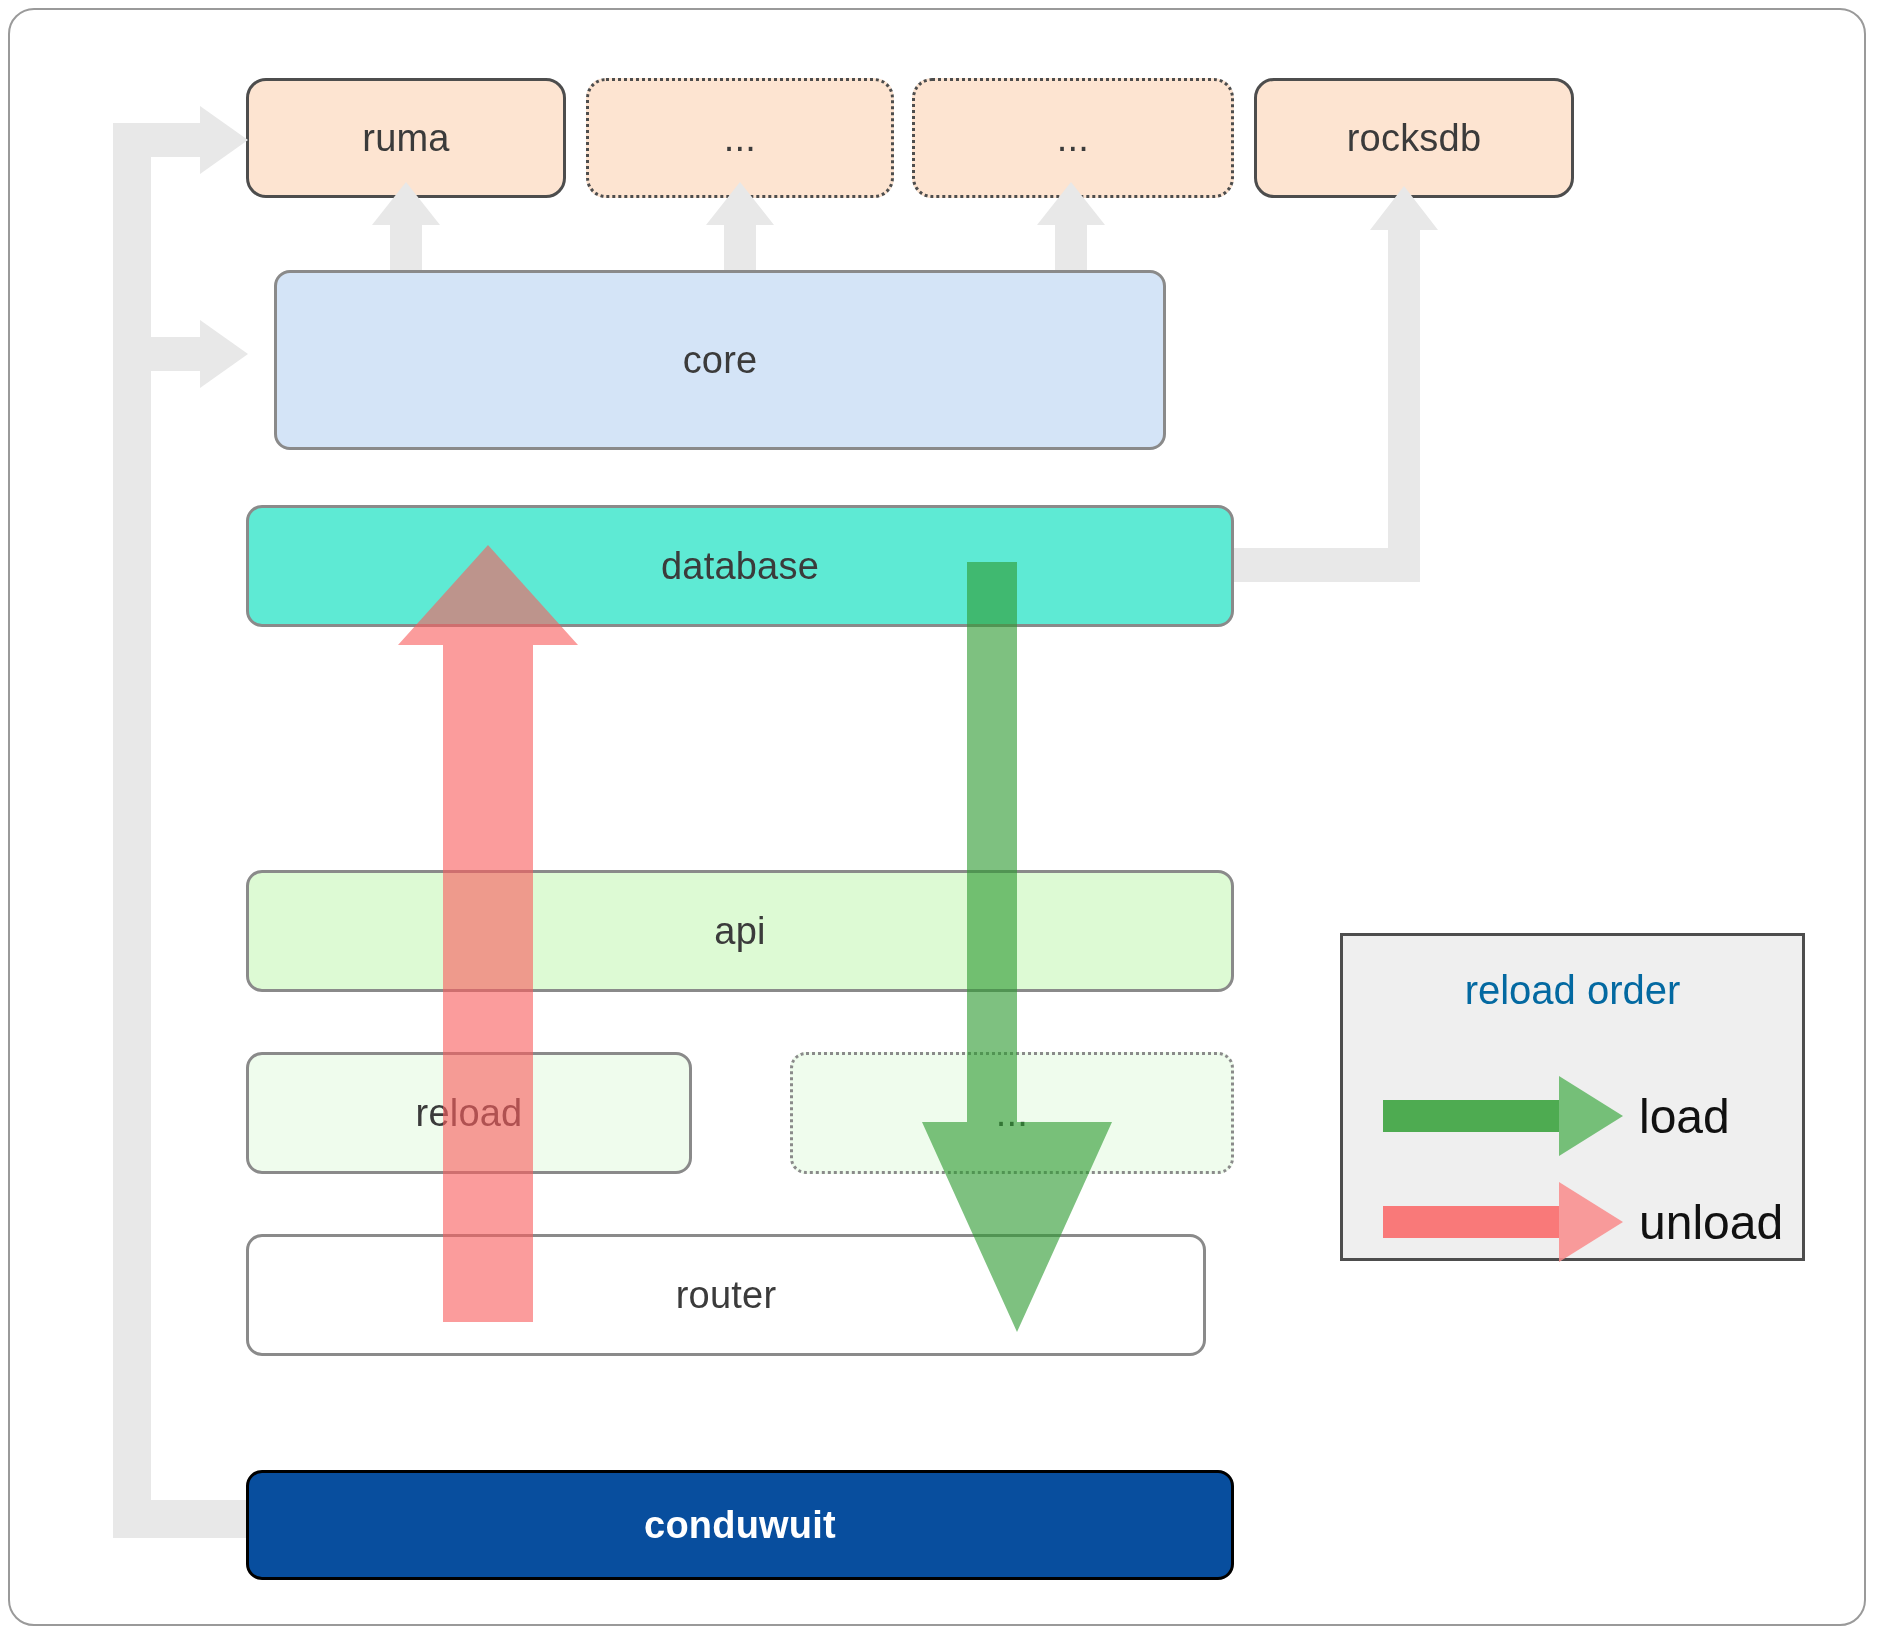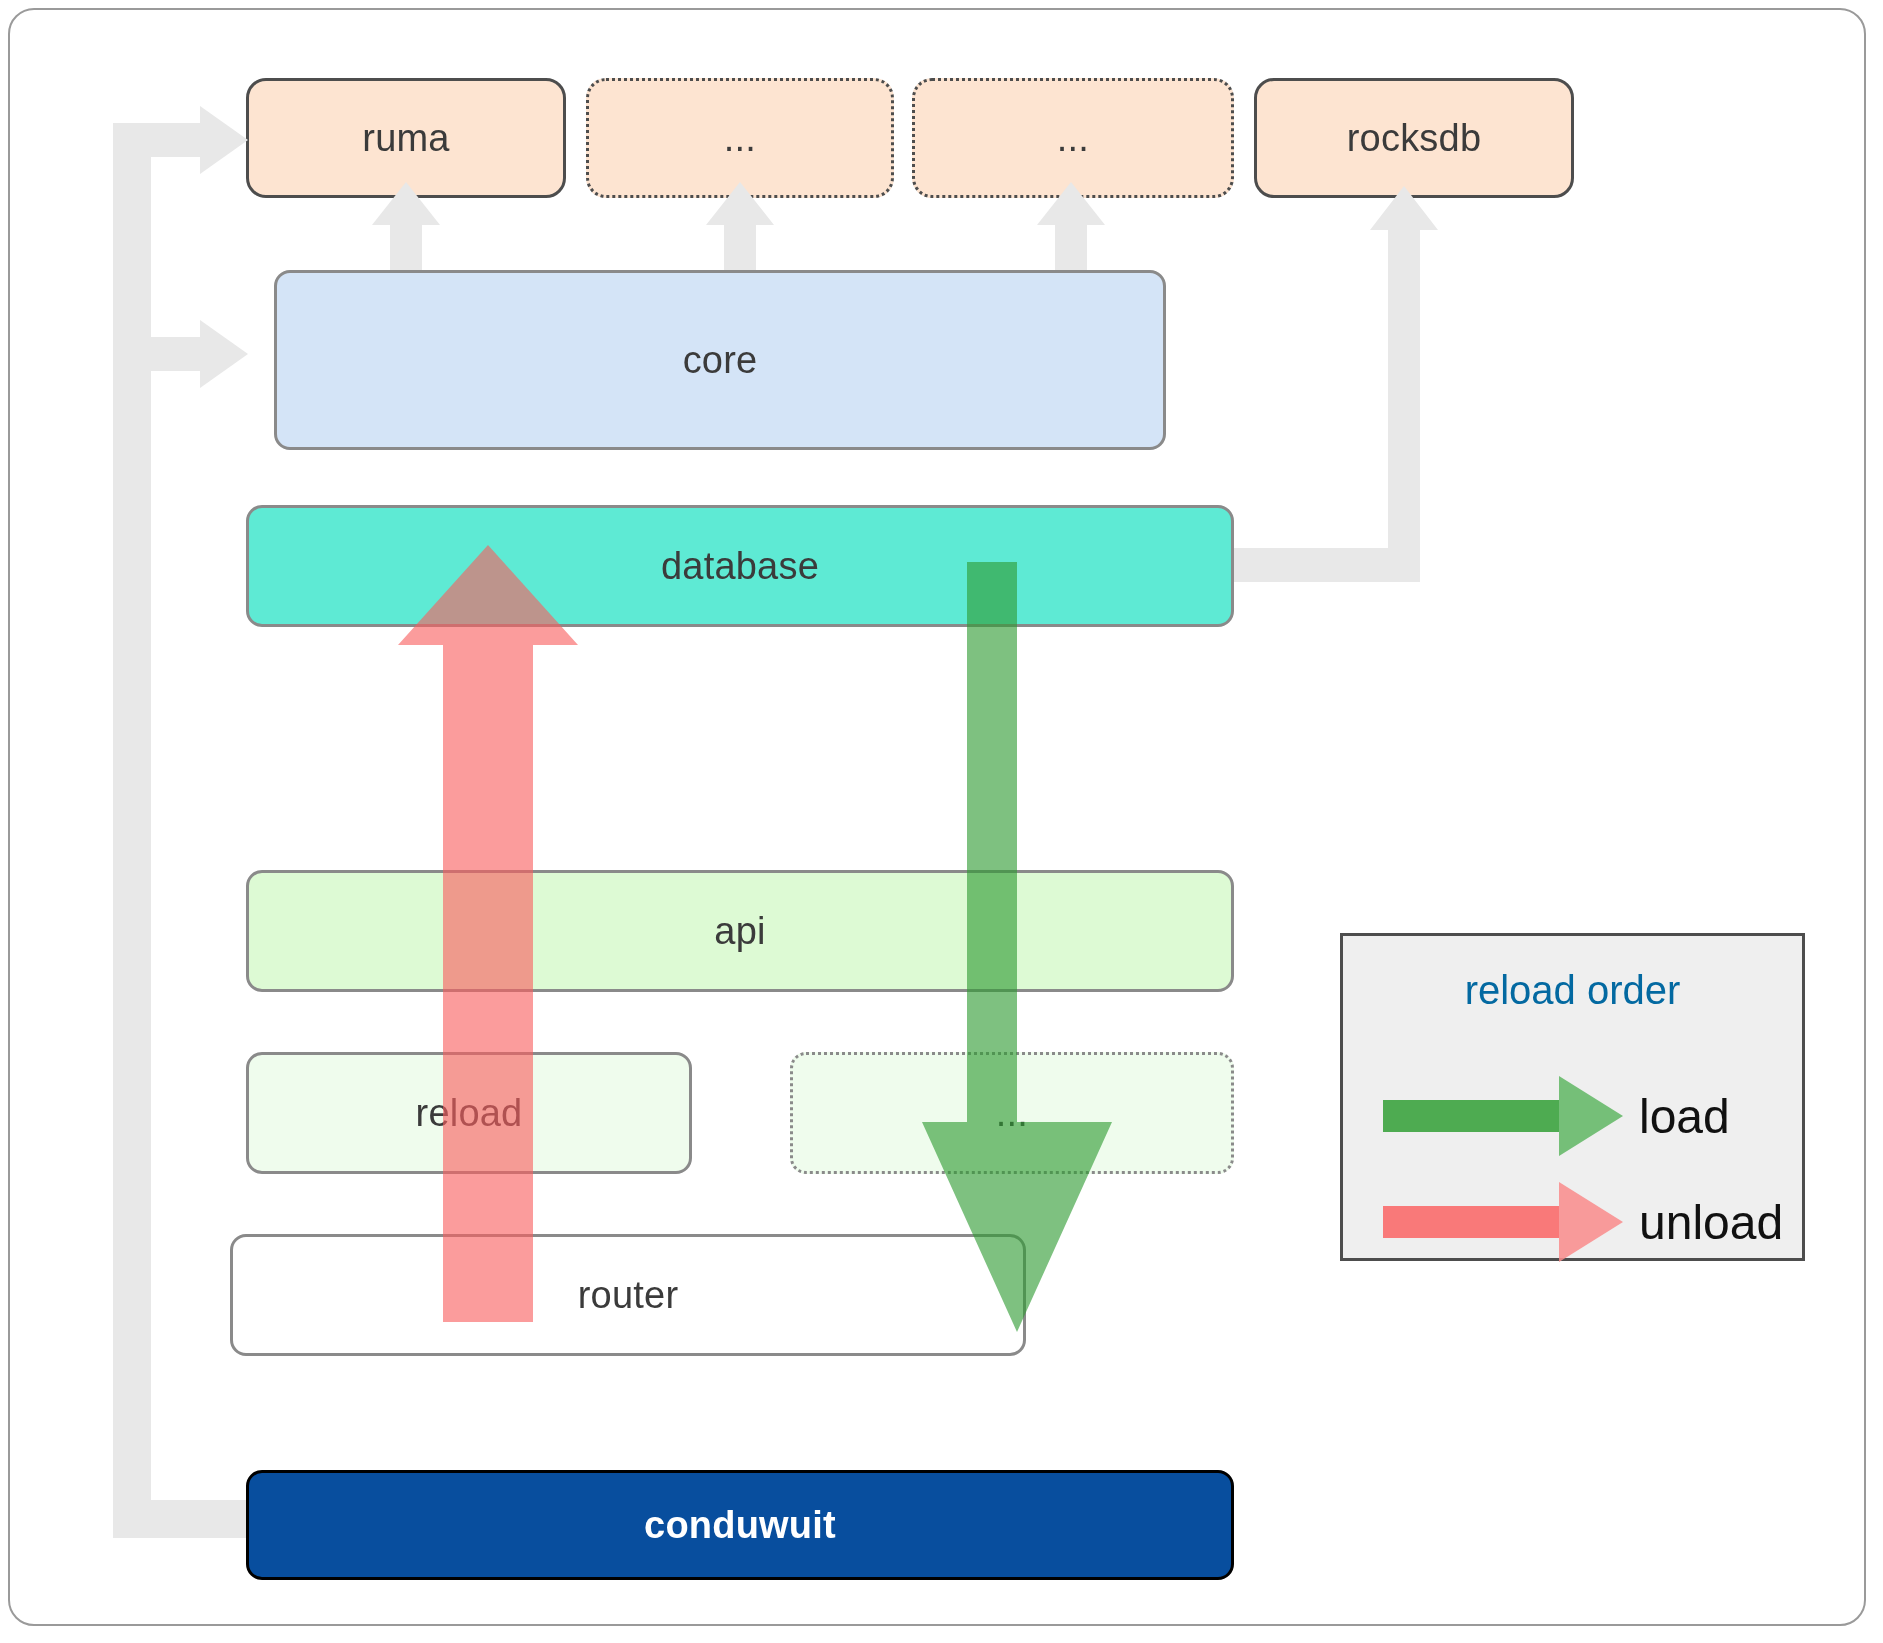--- a/index.html
+++ b/index.html
@@ -204,21 +204,21 @@
   </div>
 
   <div class="node layer" style="left:246px; top:1052px; width:446px; height:122px; background:#effced; z-index:2;">
     <span class="node-label">reload</span>
   </div>
 
   <div class="node layer dotted" style="left:790px; top:1052px; width:444px; height:122px; background:#effced; z-index:2;">
     <span class="node-label">...</span>
   </div>
 
-  <div class="node layer" style="left:230px; top:1234px; width:796px; height:122px; background:#ffffff; z-index:2;">
+  <div class="node layer" style="left:246px; top:1234px; width:960px; height:122px; background:#ffffff; z-index:2;">
     <span class="node-label">router</span>
   </div>
 
   <div class="node root-box" style="left:246px; top:1470px; width:988px; height:110px; z-index:2;">
     <span class="node-label">conduwuit</span>
   </div>
 
   <svg id="flow-arrows" viewBox="0 0 1883 1643" xmlns="http://www.w3.org/2000/svg">
 
     <g opacity="0.62">

